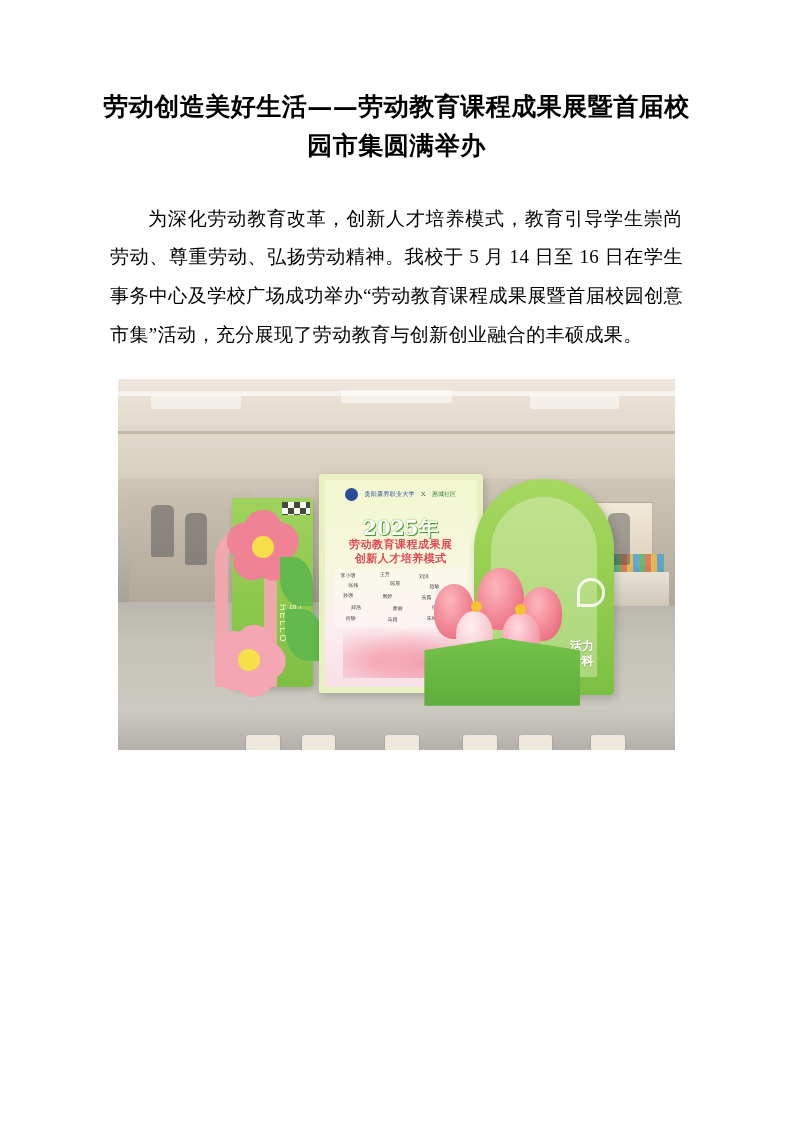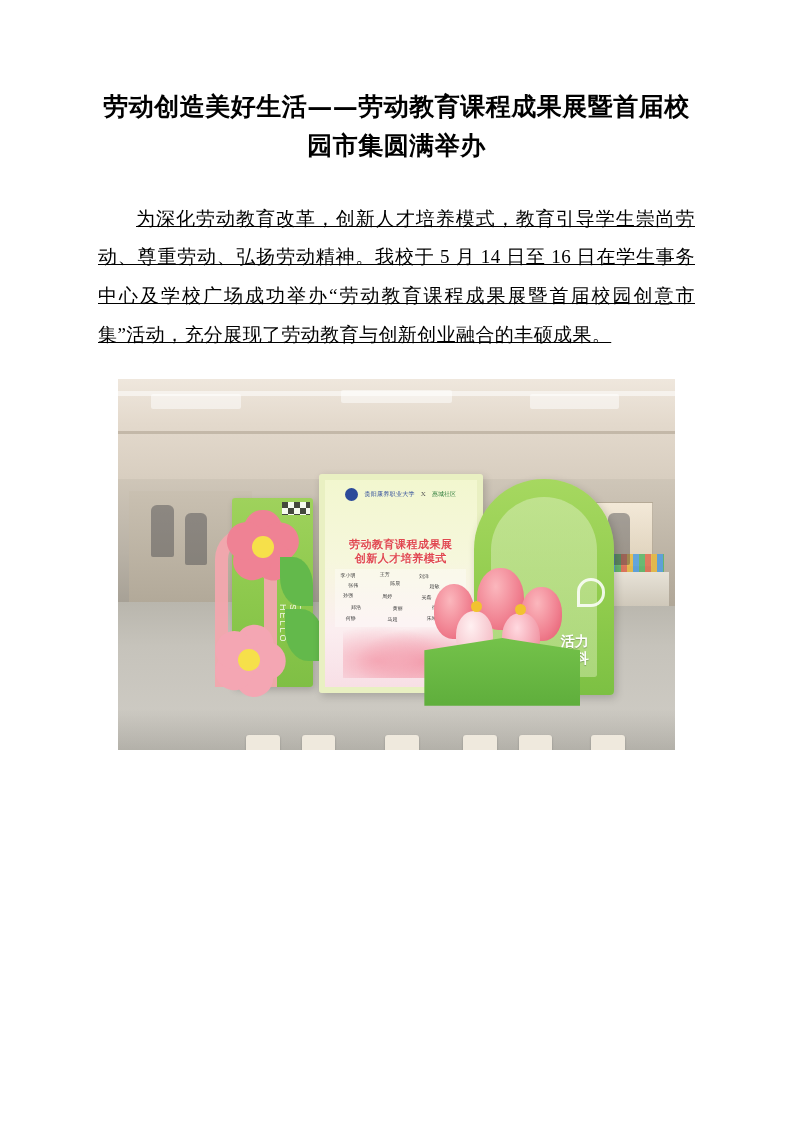--- a/index.html
+++ b/index.html
@@ -31,23 +31,22 @@
     letter-spacing: 0.5px;
     margin: 0 0 34px 0;
     color: #000;
   }
   .para {
     font-size: 19px;
     line-height: 2.05;
     text-align: justify;
     text-justify: inter-ideograph;
     text-indent: 2em;
-    margin: 0;
+    margin: 12px;
     letter-spacing: 0.4px;
-    text-decoration: underline;
   }
   .para.after-figure {
     margin-top: 18px;
   }
   .figure {
     margin: 24px 0 0 0;
     display: flex;
     justify-content: center;
   }
   .photo {
@@ -226,23 +225,23 @@
     border-radius:70px 70px 4px 4px;
     box-shadow: 2px 3px 8px rgba(0,0,0,.18);
   }
   .board-right .inner-arch {
     position:absolute; left:12%; top:8%; width:76%; height:84%;
     background: linear-gradient(180deg,#d7ecb6 0%, #cfe8a9 100%);
     border-radius:60px 60px 3px 3px;
     opacity:.55;
   }
   .br-tag {
-    position:absolute; right:8%; bottom:12%; width:30%; 
-    color:#ffffff; font-weight:bold; font-size:14px; line-height:1.25;
-    font-family:Liberation Mono, monospace;
+    position:absolute; right:8%; bottom:12%; width:30%; text-align:center;
+    color:#ffffff; font-weight:bold; font-size:12px; line-height:1.25;
+    font-family:Liberation Sans, sans-serif;
     text-shadow:0 1px 1px rgba(0,0,0,.25);
   }
   .br-swirl {
     position:absolute; right:6%; top:46%; width:16%; aspect-ratio:1/1;
     border:3px solid #ffffff; border-radius:50% 50% 50% 0; opacity:.85;
   }
   
   .bouquet {
     position:absolute; left:55%; top:50%; width:28%; height:38%;
   }
@@ -327,20 +326,21 @@
       <div class="leaf" style="left:29%;top:48%;width:6%;height:13%;"></div>
       <div class="leaf" style="left:30%;top:62%;width:7%;height:14%;"></div>
 
       <div class="board-center">
         <div class="bc-head">
           <div class="bc-badge"></div>
           <span class="t1">贵阳康养职业大学</span>
           <span class="x">X</span>
           <span class="t2">惠城社区</span>
         </div>
+        <div class="bc-year">2025年</div>
         <div class="bc-line bc-l1">劳动教育课程成果展</div>
         <div class="bc-line bc-l2">创新人才培养模式</div>
 
         <div class="bc-notes">
           <span style="left:4%;top:6%;">李小明</span>
           <span style="left:34%;top:3%;">王芳</span>
           <span style="left:64%;top:8%;">刘洋</span>
           <span style="left:10%;top:22%;">张伟</span>
           <span style="left:42%;top:20%;">陈晨</span>
           <span style="left:72%;top:24%;">赵敏</span>

